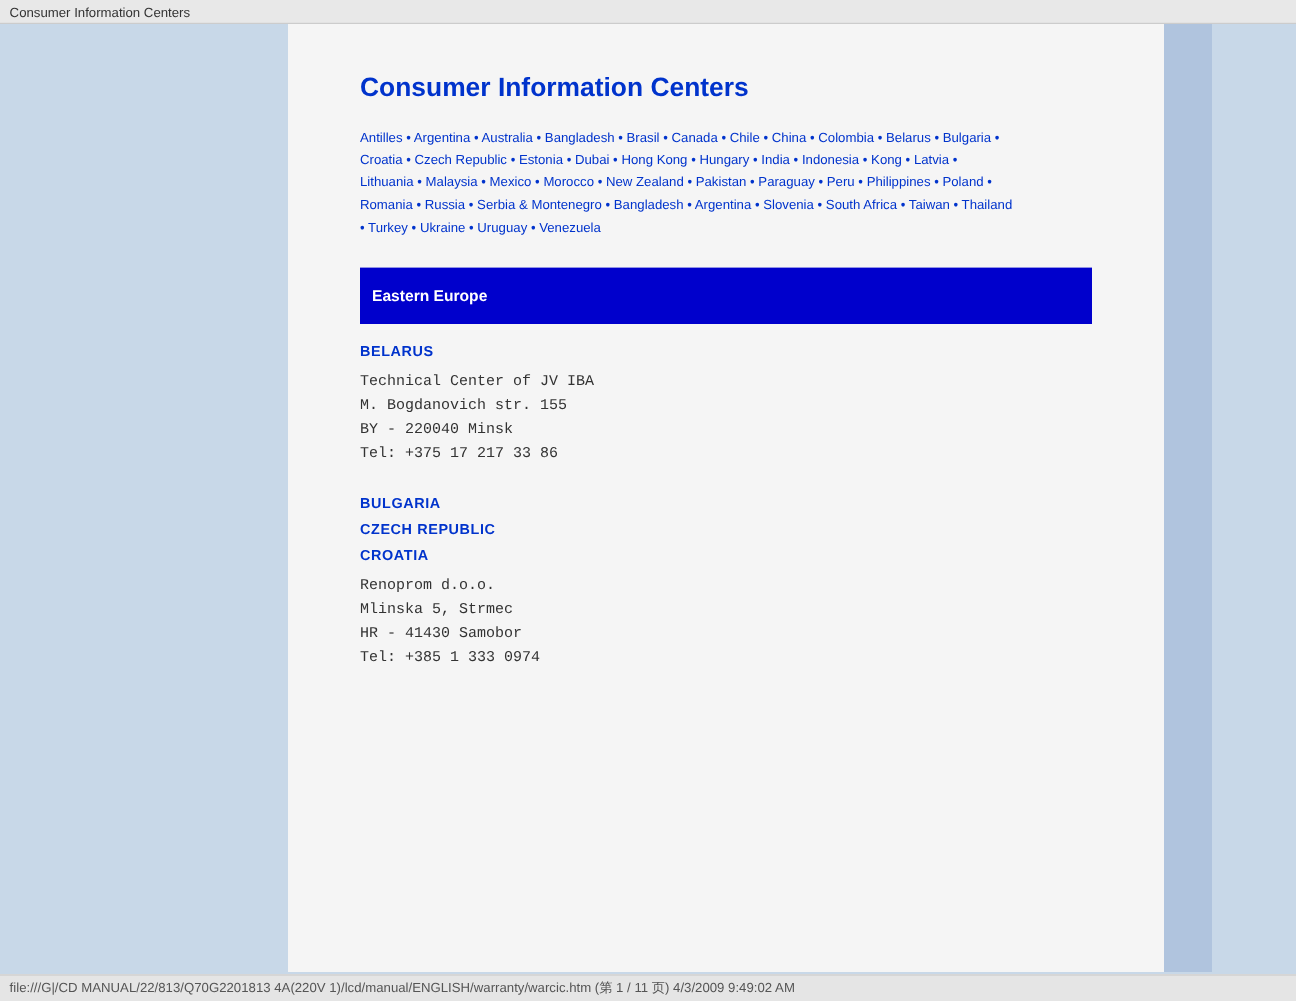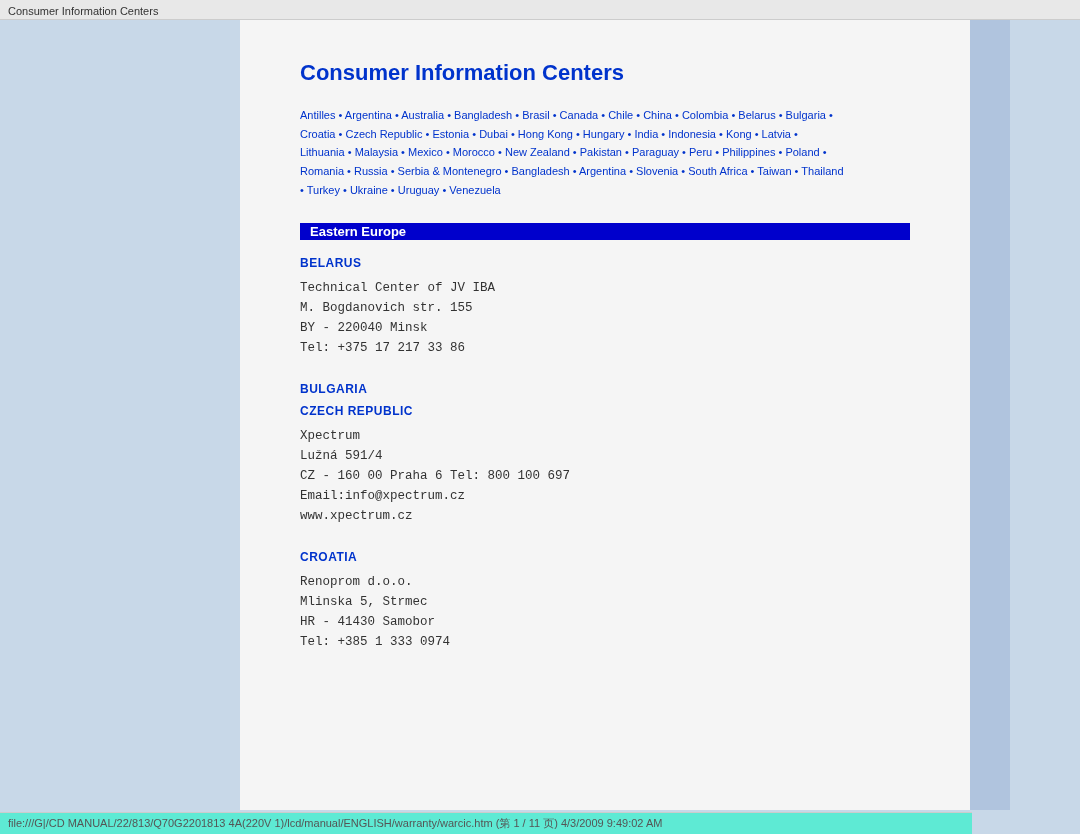--- a/index.html
+++ b/index.html
@@ -65,48 +65,48 @@
     }
     .nav-links a {
       color: #0033cc;
       text-decoration: none;
     }
     .section-header {
       background-color: #0000cc;
       color: white;
       font-size: 13px;
       font-weight: bold;
-      padding: 1px 10px;
+      padding: 16px 10px;
       margin-bottom: 16px;
     }
     .country-name {
       color: #0033cc;
       font-size: 12px;
       font-weight: bold;
       letter-spacing: 0.5px;
       margin-bottom: 8px;
       text-transform: uppercase;
     }
     .country-info {
       font-size: 12.5px;
       color: #333;
       line-height: 1.6;
       margin-bottom: 24px;
       font-family: Liberation Mono, monospace;
     }
     .status-bar {
-      background-color: #5eead4;
+      background-color: #e5e5e5;
       border-top: 1px solid #ccc;
       padding: 3px 8px;
       font-size: 11px;
       color: #555;
       position: fixed;
       bottom: 0;
       left: 0;
-      width: 972px;
+      width: 1080px;
       margin-top: 13px;
     }
   </style>
 </head>
 <body>
 
 <div class="tab-bar">
   <span>Consumer Information Centers</span>
 </div>
 
@@ -173,27 +173,20 @@
       <div class="country-info">
         Technical Center of JV IBA<br>
         M. Bogdanovich str. 155<br>
         BY - 220040 Minsk<br>
         Tel: +375 17 217 33 86
       </div>
 
       <div class="country-name">Bulgaria</div>
 
       <div class="country-name">Czech Republic</div>
-      <div class="country-info">
-        Xpectrum<br>
-        Lužná 591/4<br>
-        CZ - 160 00 Praha 6 Tel: 800 100 697<br>
-        Email:info@xpectrum.cz<br>
-        www.xpectrum.cz
-      </div>
 
       <div class="country-name">Croatia</div>
       <div class="country-info">
         Renoprom d.o.o.<br>
         Mlinska 5, Strmec<br>
         HR - 41430 Samobor<br>
         Tel: +385 1 333 0974
       </div>
 
     </div>

